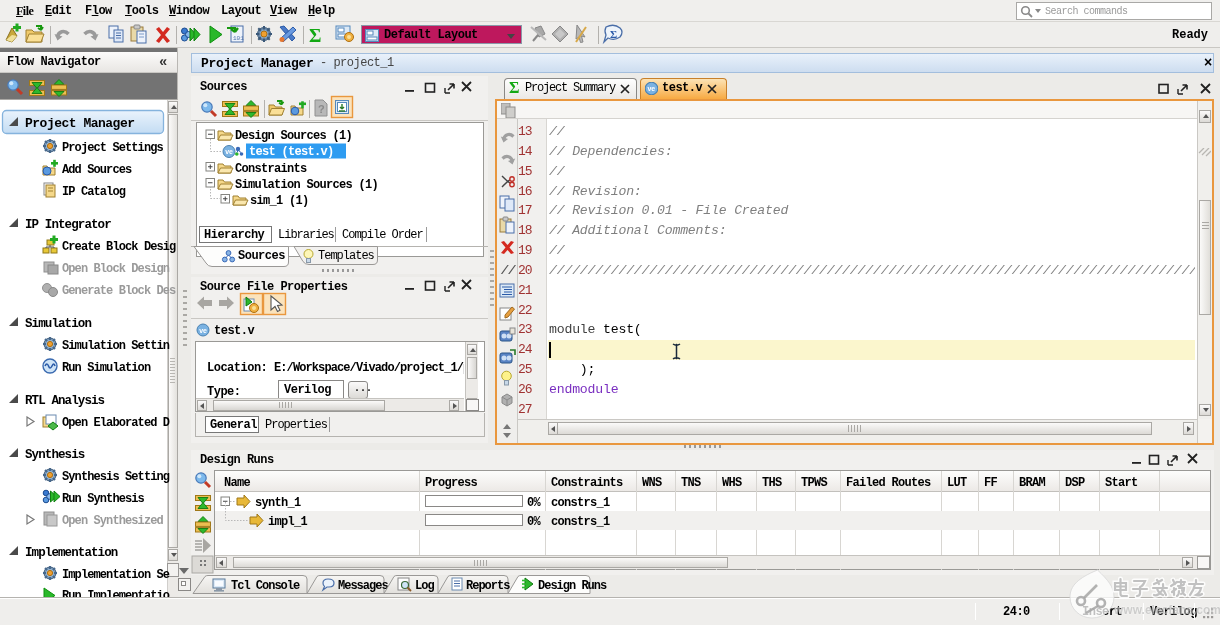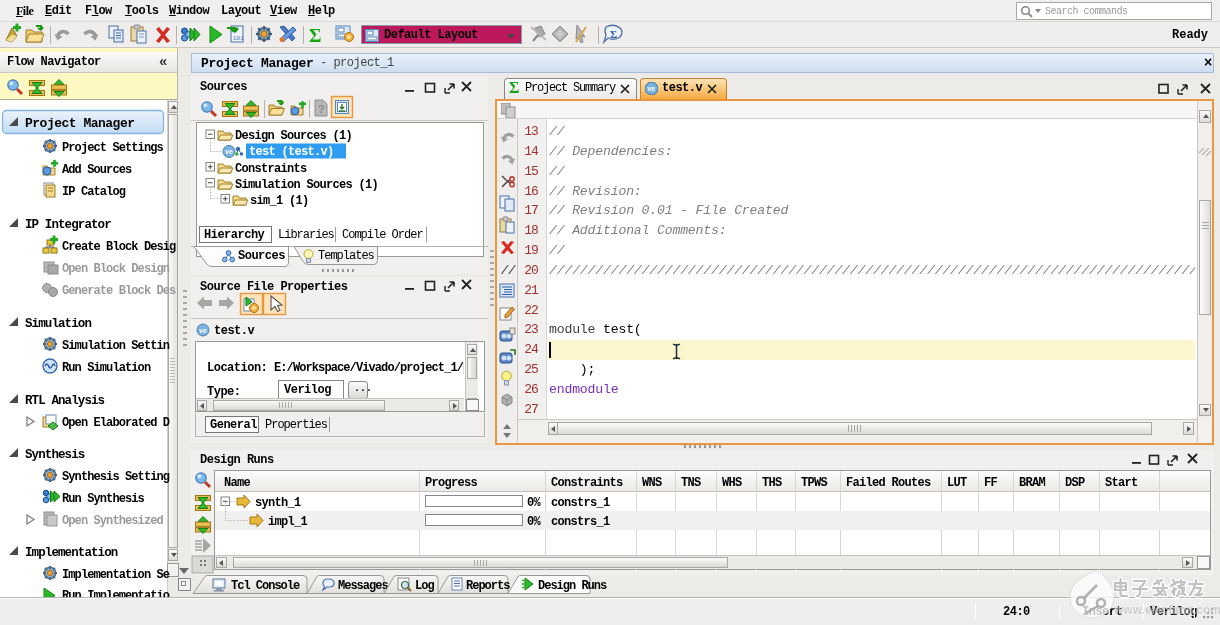--- a/index.html
+++ b/index.html
@@ -161,21 +161,21 @@
         <rect x="0.5" y="0.5" width="13" height="12" fill="#dce9f6" stroke="#5588bb"></rect>
         <rect x="2" y="2" width="6" height="4" fill="#fff" stroke="#5588bb" stroke-width="1"></rect>
         <rect x="2" y="8" width="10" height="3" fill="#fff" stroke="#5588bb" stroke-width="1"></rect>
       </svg>
     <div class="abs txt" style="left:22px;top:2px;">Default Layout</div>
     <div class="abs" style="left:145px;top:8px;width:0;height:0;border-left:4px solid transparent;border-right:4px solid transparent;border-top:5px solid #444;"></div>
   </div>
   <div class="abs txt" style="left:1172px;top:6px;letter-spacing:0;">Ready</div>
 </div>
 
-<div class="abs" id="flownav" style="left:0;top:48px;width:178px;height:549px;background:#fef9c3;border-right:1px solid #b9b7b3;">
+<div class="abs" id="flownav" style="left:0;top:48px;width:178px;height:549px;background:#737373;border-right:1px solid #b9b7b3;">
   <div class="abs hdr-grad" style="left:0;top:4px;width:177px;height:21px;border-bottom:1px solid #c9c7c3;">
     <div class="abs txt" style="left:7px;top:3px;">Flow Navigator</div>
     <div class="abs" style="left:159px;top:2px;font-size:14px;font-weight:bold;color:#333;">«</div>
   </div>
   <div class="abs" style="left:0;top:51px;width:177px;height:1px;background:#aba9a5;"></div>
   <div class="abs" style="left:0;top:52px;width:167px;height:497px;background:#fff;"></div>
 
   <div class="abs" style="left:167px;top:52px;width:11px;height:497px;background:#eceae7;border-left:1px solid #d0cecb;"></div>
   <div class="abs" style="left:168px;top:53px;width:10px;height:12px;background:linear-gradient(#fbfafa,#dcdad6);border:1px solid #aaa8a4;"></div>
   <div class="abs" style="left:170.5px;top:57px;width:0;height:0;border-left:3px solid transparent;border-right:3px solid transparent;border-bottom:4px solid #555;"></div>
@@ -639,21 +639,21 @@
     <g transform="translate(1,274)">
         <path d="M2 4 L7 1 L12 4 L12 10 L7 13 L2 10 Z" fill="#b0b0b0" stroke="#8a8a8a"></path>
         <path d="M2 4 L7 7 L12 4 M7 7 L7 13" stroke="#8a8a8a" fill="none"></path>
       </g>
   </svg>
 
   <div class="abs" style="left:23px;top:41px;width:29px;height:303px;background:#f1f0ee;border-right:1px solid #d8d6d2;"></div>
 
   <div class="abs" style="left:53px;top:262.4px;width:647px;height:19.8px;background:#fbf6cd;"></div>
 
-  <div class="abs" style="left:23px;top:44px;width:26px;height:300px;font-size:13px;line-height:19.85px;color:#a03232;text-align:center;letter-spacing:-1px;">13<br>14<br>15<br>16<br>17<br>18<br>19<br>20<br>21<br>22<br>23<br>24<br>25<br>26<br>27</div>
+  <div class="abs" style="left:23px;top:44px;width:26px;height:300px;font-size:13px;line-height:19.85px;color:#a03232;text-align:left;letter-spacing:-1px;">13<br>14<br>15<br>16<br>17<br>18<br>19<br>20<br>21<br>22<br>23<br>24<br>25<br>26<br>27</div>
 
   <div class="abs" id="codebody" style="left:54px;top:44px;width:646px;height:300px;font-size:13.2px;line-height:19.85px;letter-spacing:-0.2px;overflow:hidden;white-space:pre;"><span style="color:#7f7f7f;font-style:italic;">//
 // Dependencies: 
 // 
 // Revision:
 // Revision 0.01 - File Created
 // Additional Comments:
 // 
 //////////////////////////////////////////////////////////////////////////////////////////</span>
 

